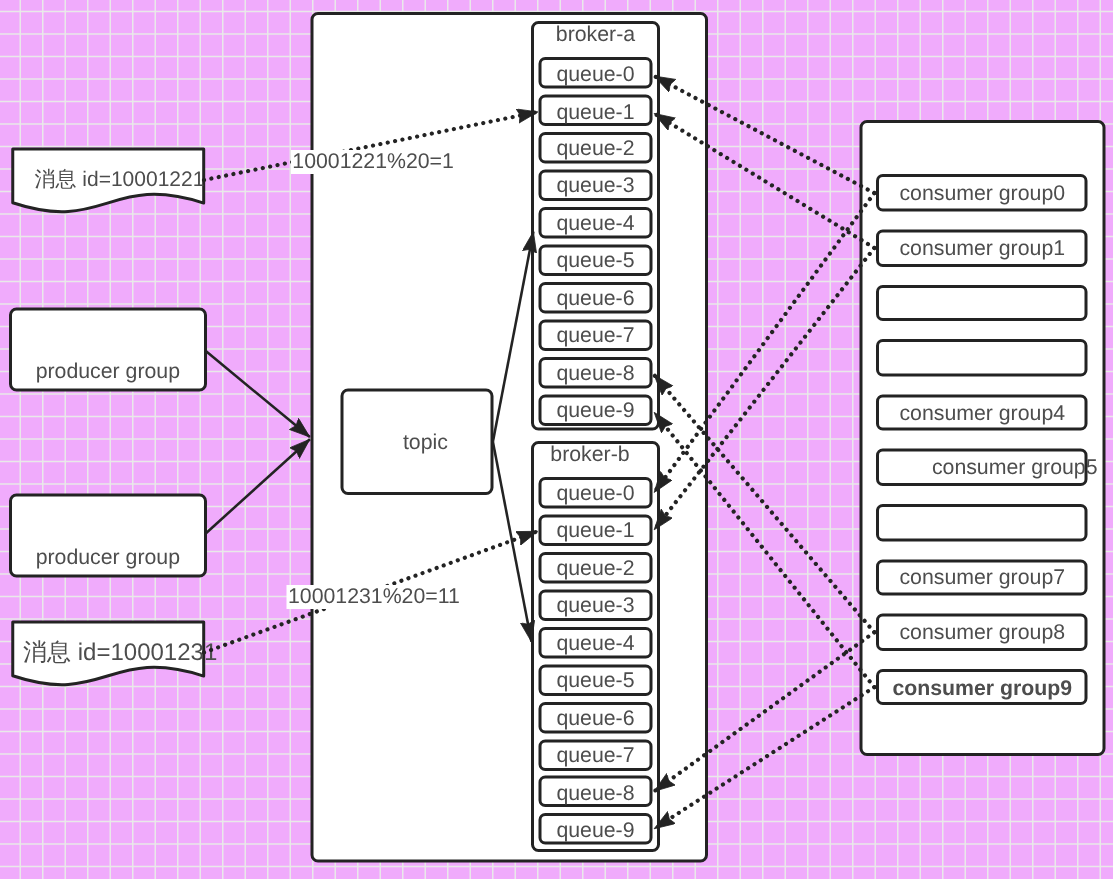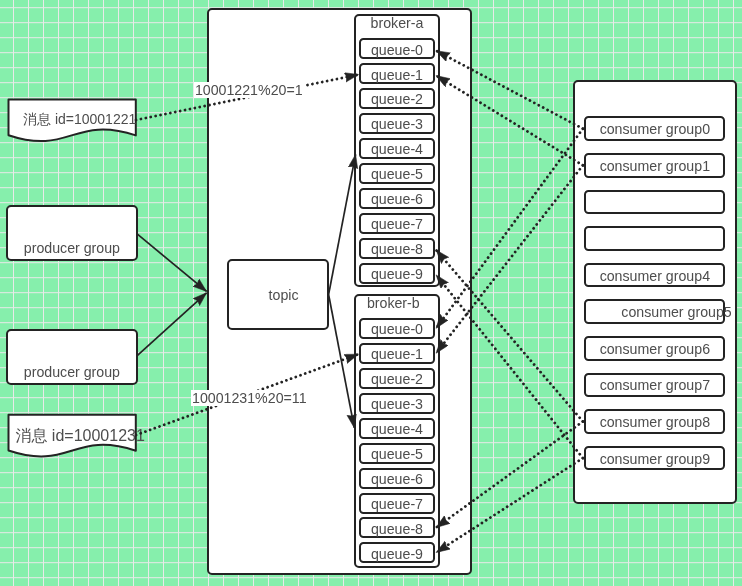--- a/index.html
+++ b/index.html
@@ -1,18 +1,18 @@
 <!DOCTYPE html>
 <html><head>
 <meta charset="utf-8">
 <style>
   html,body{margin:0;padding:0;}
   body{width:742px;height:586px;background:#ffffff;
        font-family:"Liberation Sans",sans-serif;overflow:hidden;}
-  #canvas{position:relative;width:742px;height:586px;background:#86efac;}
+  #canvas{position:relative;width:742px;height:586px;background:#f0abfc;}
   #grid,#wires,#shapes{position:absolute;left:0;top:0;width:742px;height:586px;}
   #grid{z-index:0;}
   #shapes{z-index:1;}
   #nodes{position:absolute;left:0;top:0;width:742px;height:586px;z-index:2;}
   #wires{z-index:5;pointer-events:none;}
   #toplabels{position:absolute;left:0;top:0;width:742px;height:586px;z-index:8;}
   .elbl{position:absolute;color:#4d4d4d;white-space:nowrap;font-size:14.2px;
         line-height:16px;background:#ffffff;padding:0 1px;}
   .node{position:absolute;box-sizing:border-box;background:#ffffff;}
   .rnode{border:2px solid #232323;border-radius:4px;}
@@ -170,27 +170,26 @@
       <div class="lbl ctr" style="left: 584.3px; width: 141.1px; top: 122.1px;">consumer group0</div>
       <div class="node rnode" style="left: 584.3px; top: 153px; width: 141.1px; height: 24.6px; border-radius: 4.5px;"></div>
       <div class="lbl ctr" style="left: 584.3px; width: 141.1px; top: 158.7px;">consumer group1</div>
       <div class="node rnode" style="left: 584.3px; top: 189.6px; width: 141.1px; height: 24.6px; border-radius: 4.5px;"></div>
       <div class="node rnode" style="left: 584.3px; top: 226.2px; width: 141.1px; height: 24.6px; border-radius: 4.5px;"></div>
       <div class="node rnode" style="left: 584.3px; top: 262.8px; width: 141.1px; height: 24.6px; border-radius: 4.5px;"></div>
       <div class="lbl ctr" style="left: 584.3px; width: 141.1px; top: 268.5px;">consumer group4</div>
       <div class="node rnode" style="left: 584.3px; top: 299.4px; width: 141.1px; height: 24.6px; border-radius: 4.5px;"></div>
       <div class="lbl ctr" style="left: 603px; width: 147px; top: 305.1px;">consumer group5</div>
       <div class="node rnode" style="left: 584.3px; top: 336px; width: 141.1px; height: 24.6px; border-radius: 4.5px;"></div>
-      <div class="lbl ctr" style="left: 584.3px; width: 141.1px; top: 341.7px;">consumer group6</div>
       <div class="node rnode" style="left: 584.3px; top: 372.6px; width: 141.1px; height: 24.6px; border-radius: 4.5px;"></div>
       <div class="lbl ctr" style="left: 584.3px; width: 141.1px; top: 378.3px;">consumer group7</div>
       <div class="node rnode" style="left: 584.3px; top: 409.2px; width: 141.1px; height: 24.6px; border-radius: 4.5px;"></div>
       <div class="lbl ctr" style="left: 584.3px; width: 141.1px; top: 414.9px;">consumer group8</div>
       <div class="node rnode" style="left: 584.3px; top: 445.8px; width: 141.1px; height: 24.6px; border-radius: 4.5px;"></div>
-      <div class="lbl ctr" style="left: 584.3px; width: 141.1px; top: 451.5px;">consumer group9</div>
+      <div class="lbl ctr" style="left: 584.3px; width: 141.1px; top: 451.5px; font-weight: bold;">consumer group9</div>
       <div class="node rnode" style="left: 227.1px; top: 258.9px; width: 101.5px; height: 71.2px; border-radius: 5px;"></div>
       <div class="lbl ctr" style="left: 227.1px; width: 113px; top: 288px;">topic</div>
       <div class="node rnode" style="left: 6px; top: 204.8px; width: 131.8px; height: 55.9px; border-radius: 5px;"></div>
       <div class="lbl ctr" style="left: 6px; width: 131.8px; top: 240.8px;">producer group</div>
       <div class="node rnode" style="left: 6px; top: 329px; width: 131.8px; height: 55.6px; border-radius: 5px;"></div>
       <div class="lbl ctr" style="left: 6px; width: 131.8px; top: 365px;">producer group</div>
       <div class="lbl" style="left: 23px; top: 112.2px; font-size: 14px;">消息 id=10001221</div>
       <div class="lbl" style="left: 15.4px; top: 427.5px; font-size: 16px;">消息 id=10001231</div>
     </div>
   <svg id="wires" viewBox="0 0 742 586">
@@ -208,16 +207,16 @@
       <line x1="582.9" y1="128.70000000000002" x2="436.09999999999997" y2="50.699999999999996" stroke="#232323" stroke-width="2.8" fill="none" marker-end="url(#ah)" stroke-dasharray="0.01 4.99" stroke-linecap="round"></line>
       <line x1="582.9" y1="165.3" x2="436.09999999999997" y2="75.61" stroke="#232323" stroke-width="2.8" fill="none" marker-end="url(#ah)" stroke-dasharray="0.01 4.99" stroke-linecap="round"></line>
       <line x1="582.9" y1="421.50000000000006" x2="436.09999999999997" y2="249.98000000000002" stroke="#232323" stroke-width="2.8" fill="none" marker-end="url(#ah)" stroke-dasharray="0.01 4.99" stroke-linecap="round"></line>
       <line x1="582.9" y1="458.1000000000001" x2="436.09999999999997" y2="274.89" stroke="#232323" stroke-width="2.8" fill="none" marker-end="url(#ah)" stroke-dasharray="0.01 4.99" stroke-linecap="round"></line>
       <line x1="582.9" y1="128.70000000000002" x2="436.09999999999997" y2="328.3" stroke="#232323" stroke-width="2.8" fill="none" marker-end="url(#ah)" stroke-dasharray="0.01 4.99" stroke-linecap="round"></line>
       <line x1="582.9" y1="165.3" x2="436.09999999999997" y2="353.21000000000004" stroke="#232323" stroke-width="2.8" fill="none" marker-end="url(#ah)" stroke-dasharray="0.01 4.99" stroke-linecap="round"></line>
       <line x1="582.9" y1="421.50000000000006" x2="436.09999999999997" y2="527.58" stroke="#232323" stroke-width="2.8" fill="none" marker-end="url(#ah)" stroke-dasharray="0.01 4.99" stroke-linecap="round"></line>
       <line x1="582.9" y1="458.1000000000001" x2="436.09999999999997" y2="552.49" stroke="#232323" stroke-width="2.8" fill="none" marker-end="url(#ah)" stroke-dasharray="0.01 4.99" stroke-linecap="round"></line>
     </svg>
   <div id="toplabels">
-      <div class="elbl" style="left: 193.9px; top: 82px;">10001221%20=1</div>
+      <div class="elbl" style="left: 193.9px; top: 100px;">10001221%20=1</div>
       <div class="elbl" style="left: 191px; top: 389.5px;">10001231%20=11</div>
     </div>
 </div>
 
 </body></html>

